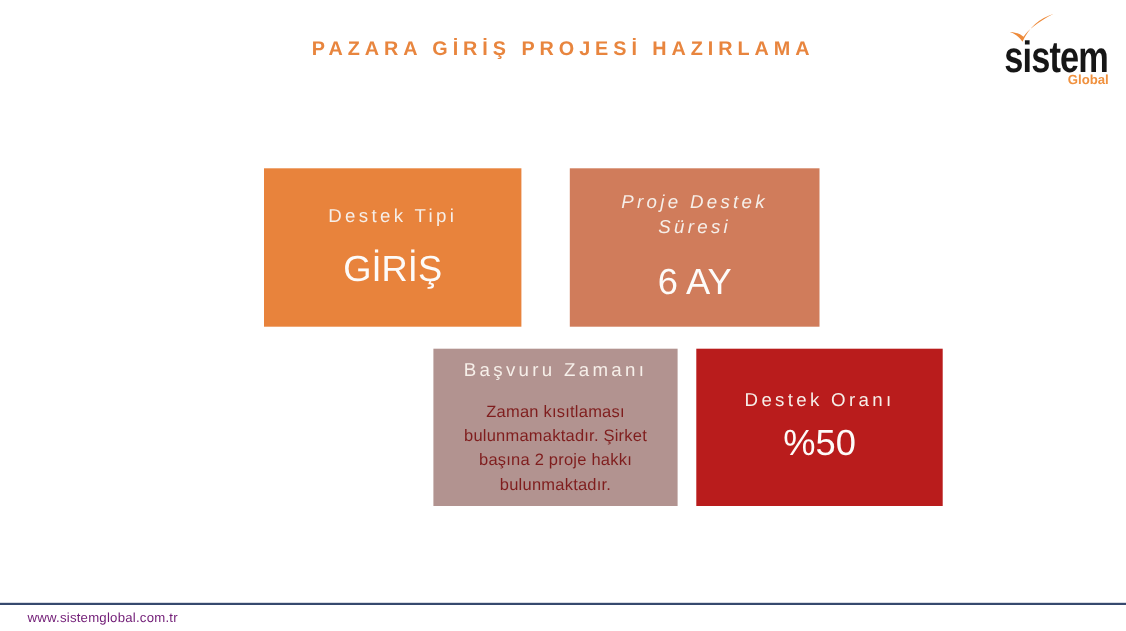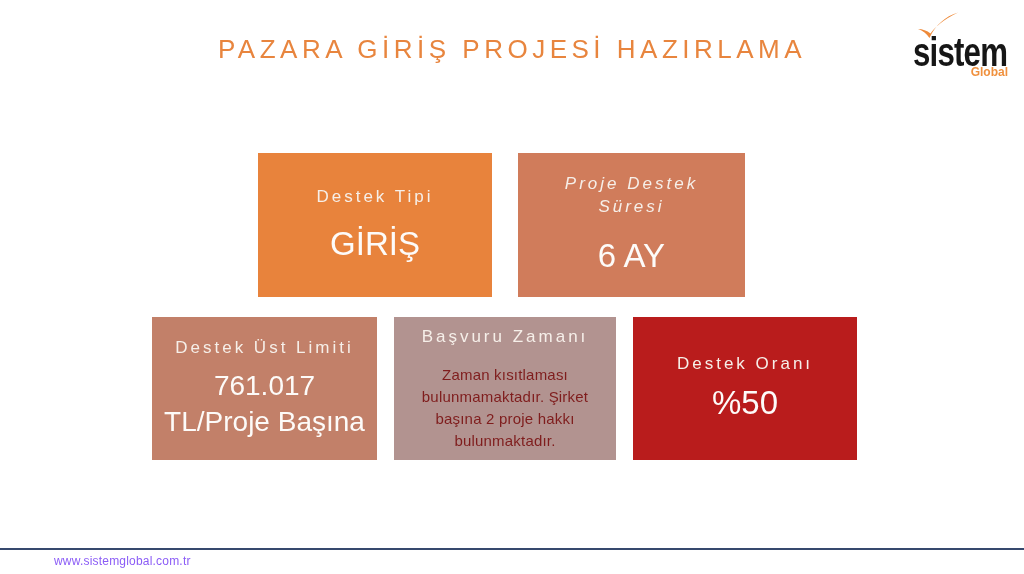--- a/index.html
+++ b/index.html
@@ -7,21 +7,21 @@
     width:1024px;height:574px;position:relative;overflow:hidden;
     background:#ffffff;
     font-family:"Liberation Sans", sans-serif;
   }
   .slide{position:absolute;inset:0;}
 
   
   .title{
     position:absolute;top:34px;left:0;right:0;
     text-align:center;
-    font-size:26px;font-weight:400;
+    font-size:18px;font-weight:700;
     letter-spacing:4.5px;
     color:#E8853E;
     margin:0;
   }
 
   
   .logo{position:absolute;top:14px;right:6px;width:118px;height:72px;text-decoration:underline;}
   .logo .check{position:absolute;left:16px;top:-2px;width:44px;height:30px;}
   .logo .wordmark{
     position:absolute;top:18px;left:0;right:0;
@@ -47,36 +47,36 @@
     font-size:17px;letter-spacing:3px;color:#F6EFE9;line-height:1.35;
   }
   .card .value{
     font-size:33px;line-height:1.25;color:#FDFBF9;
   }
   .card .value.mid{font-size:28px;line-height:1.3;}
   .card .body{
     font-size:15px;line-height:1.45;color:#7f1d1d;letter-spacing:0.2px;
   }
 
-  #card-destek-tipi   {left:258px;top:153px;width:234px;height:144px;background:#E8833C;gap:14px;}
+  #card-destek-tipi   {left:240px;top:153px;width:234px;height:144px;background:#E8833C;gap:14px;}
   #card-proje-suresi  {left:518px;top:153px;width:227px;height:144px;background:#D07C5B;gap:16px;}
   #card-ust-limiti    {left:152px;top:317px;width:225px;height:143px;background:#C28069;gap:8px;}
   #card-basvuru       {left:394px;top:317px;width:222px;height:143px;background:#B29390;gap:16px;}
   #card-destek-orani  {left:633px;top:317px;width:224px;height:143px;background:#b91c1c;gap:6px;}
 
   #card-proje-suresi .label{max-width:170px;font-style:italic;}
 
   
   .footer-line{
     position:absolute;left:0;right:0;top:548px;height:2px;
     background:#36496E;
   }
   .footer-url{
     position:absolute;left:25px;top:554px;
-    font-size:12px;color:#8b5cf6;letter-spacing:0.2px;margin-left:29px;
+    font-size:12px;color:#701a75;letter-spacing:0.2px;
   }
 </style>
 </head>
 <body>
 
 <div class="slide">
 
   <h1 class="title">PAZARA GİRİŞ PROJESİ HAZIRLAMA</h1>
 
   <div class="logo">
@@ -90,27 +90,20 @@
   <div class="card" id="card-destek-tipi">
     <div class="label">Destek Tipi</div>
     <div class="value">GİRİŞ</div>
   </div>
 
   <div class="card" id="card-proje-suresi">
     <div class="label">Proje Destek Süresi</div>
     <div class="value">6 AY</div>
   </div>
 
-  <div class="card" id="card-ust-limiti">
-    <div class="label">Destek Üst Limiti</div>
-    <div class="value mid">
-      <div>761.017</div>
-      <div>TL/Proje Başına</div>
-    </div>
-  </div>
 
   <div class="card" id="card-basvuru">
     <div class="label">Başvuru Zamanı</div>
     <div class="body">Zaman kısıtlaması bulunmamaktadır. Şirket başına 2 proje hakkı bulunmaktadır.</div>
   </div>
 
   <div class="card" id="card-destek-orani">
     <div class="label">Destek Oranı</div>
     <div class="value">%50</div>
   </div>

